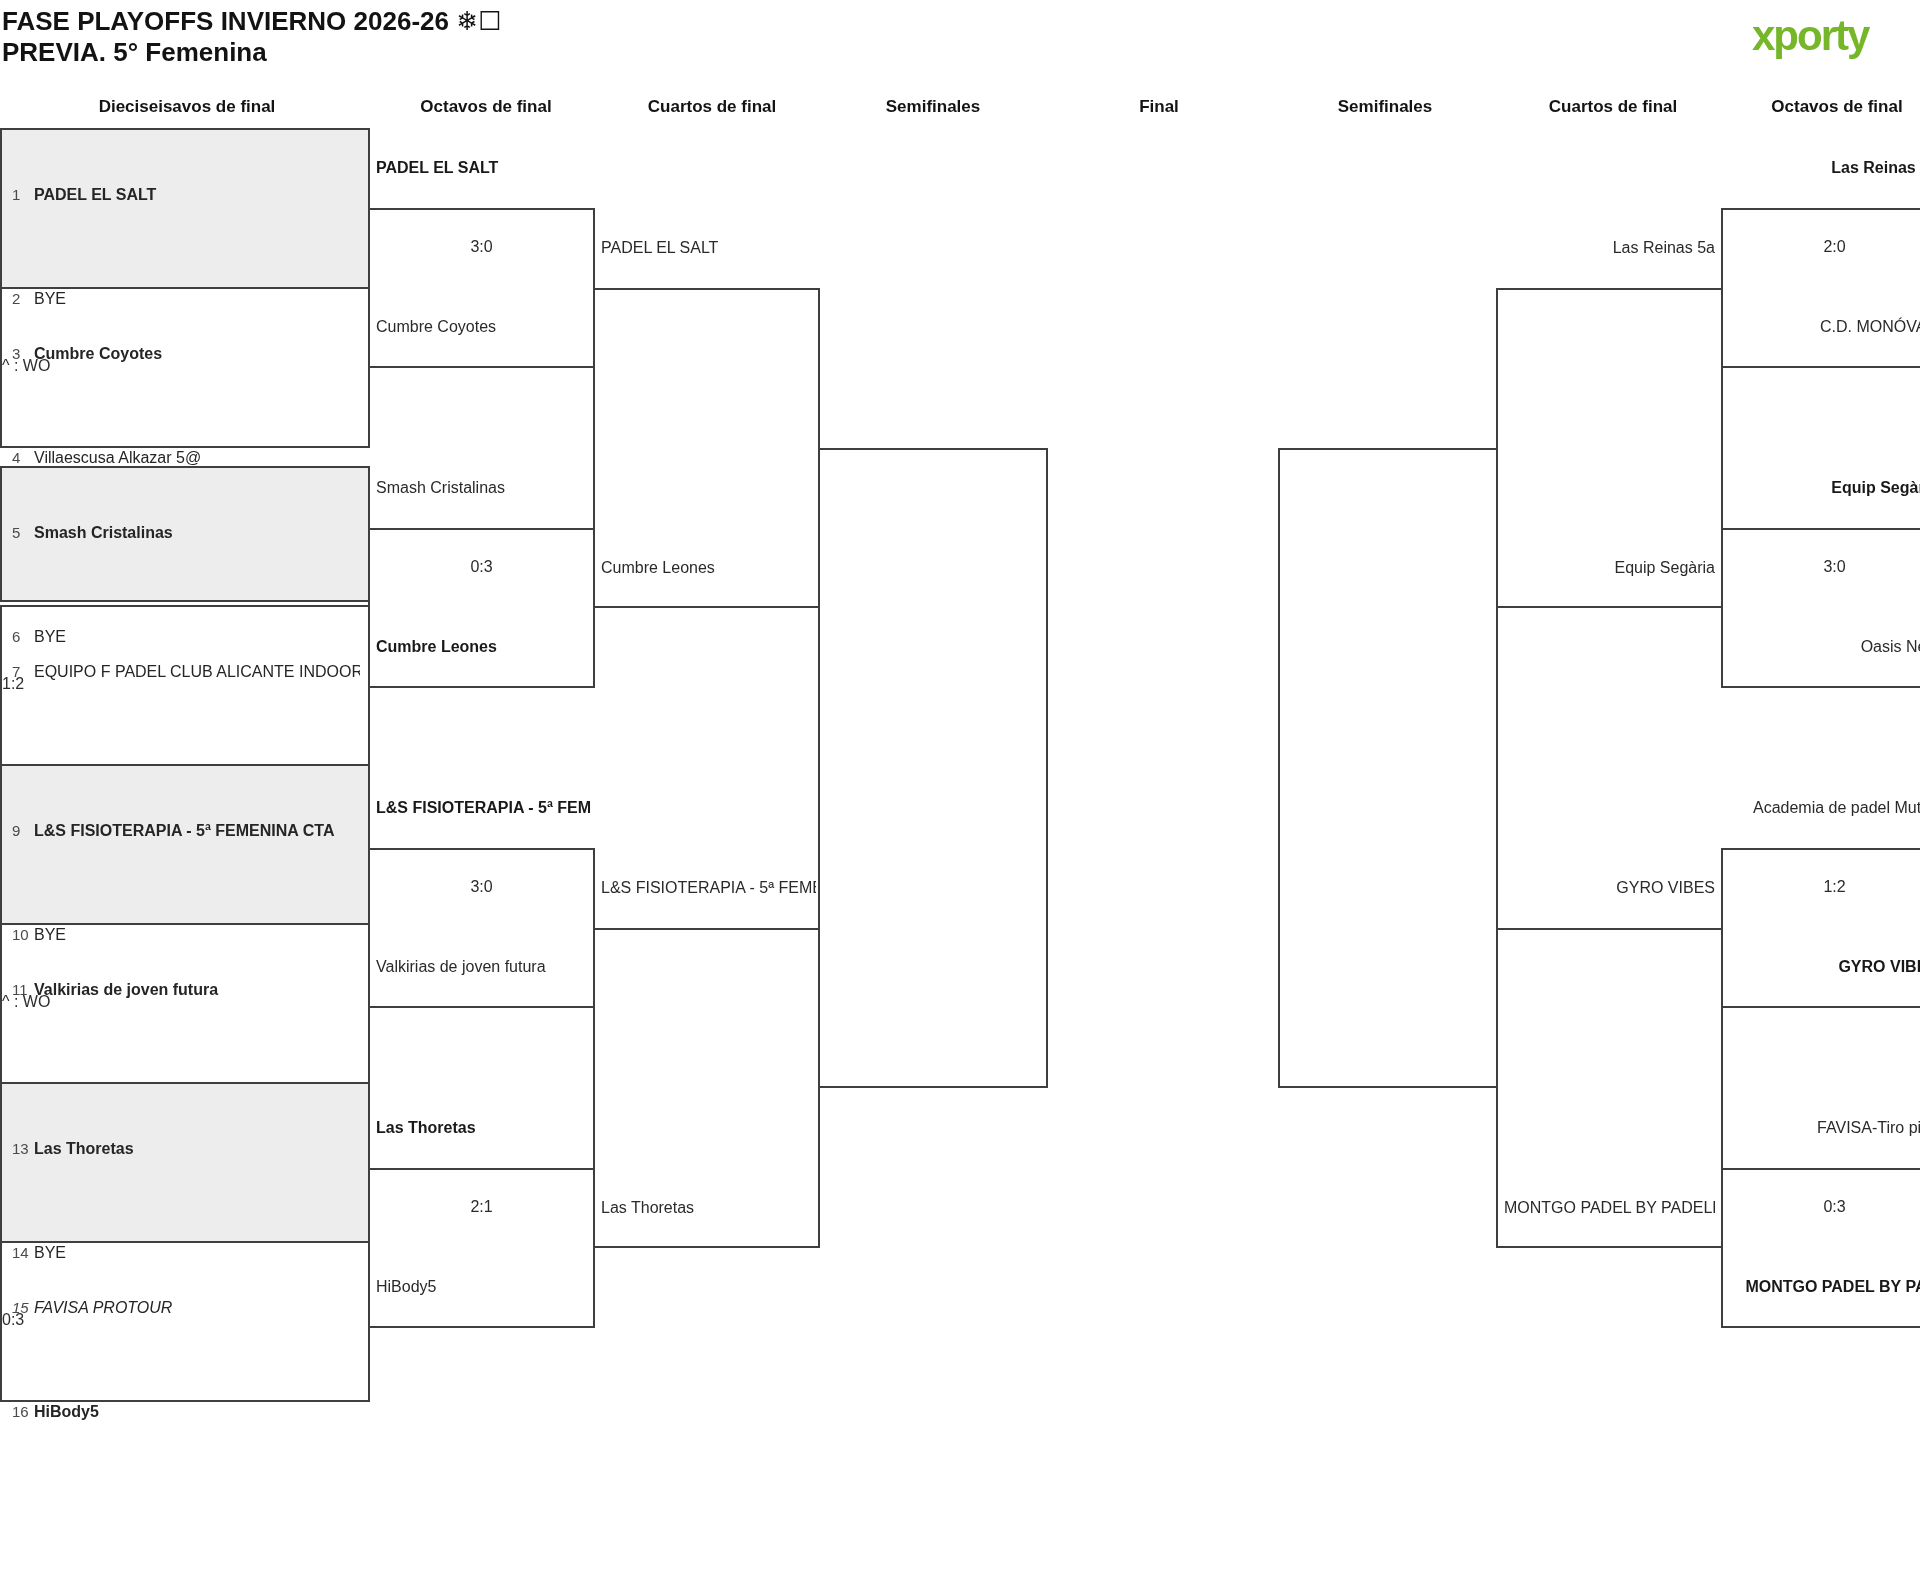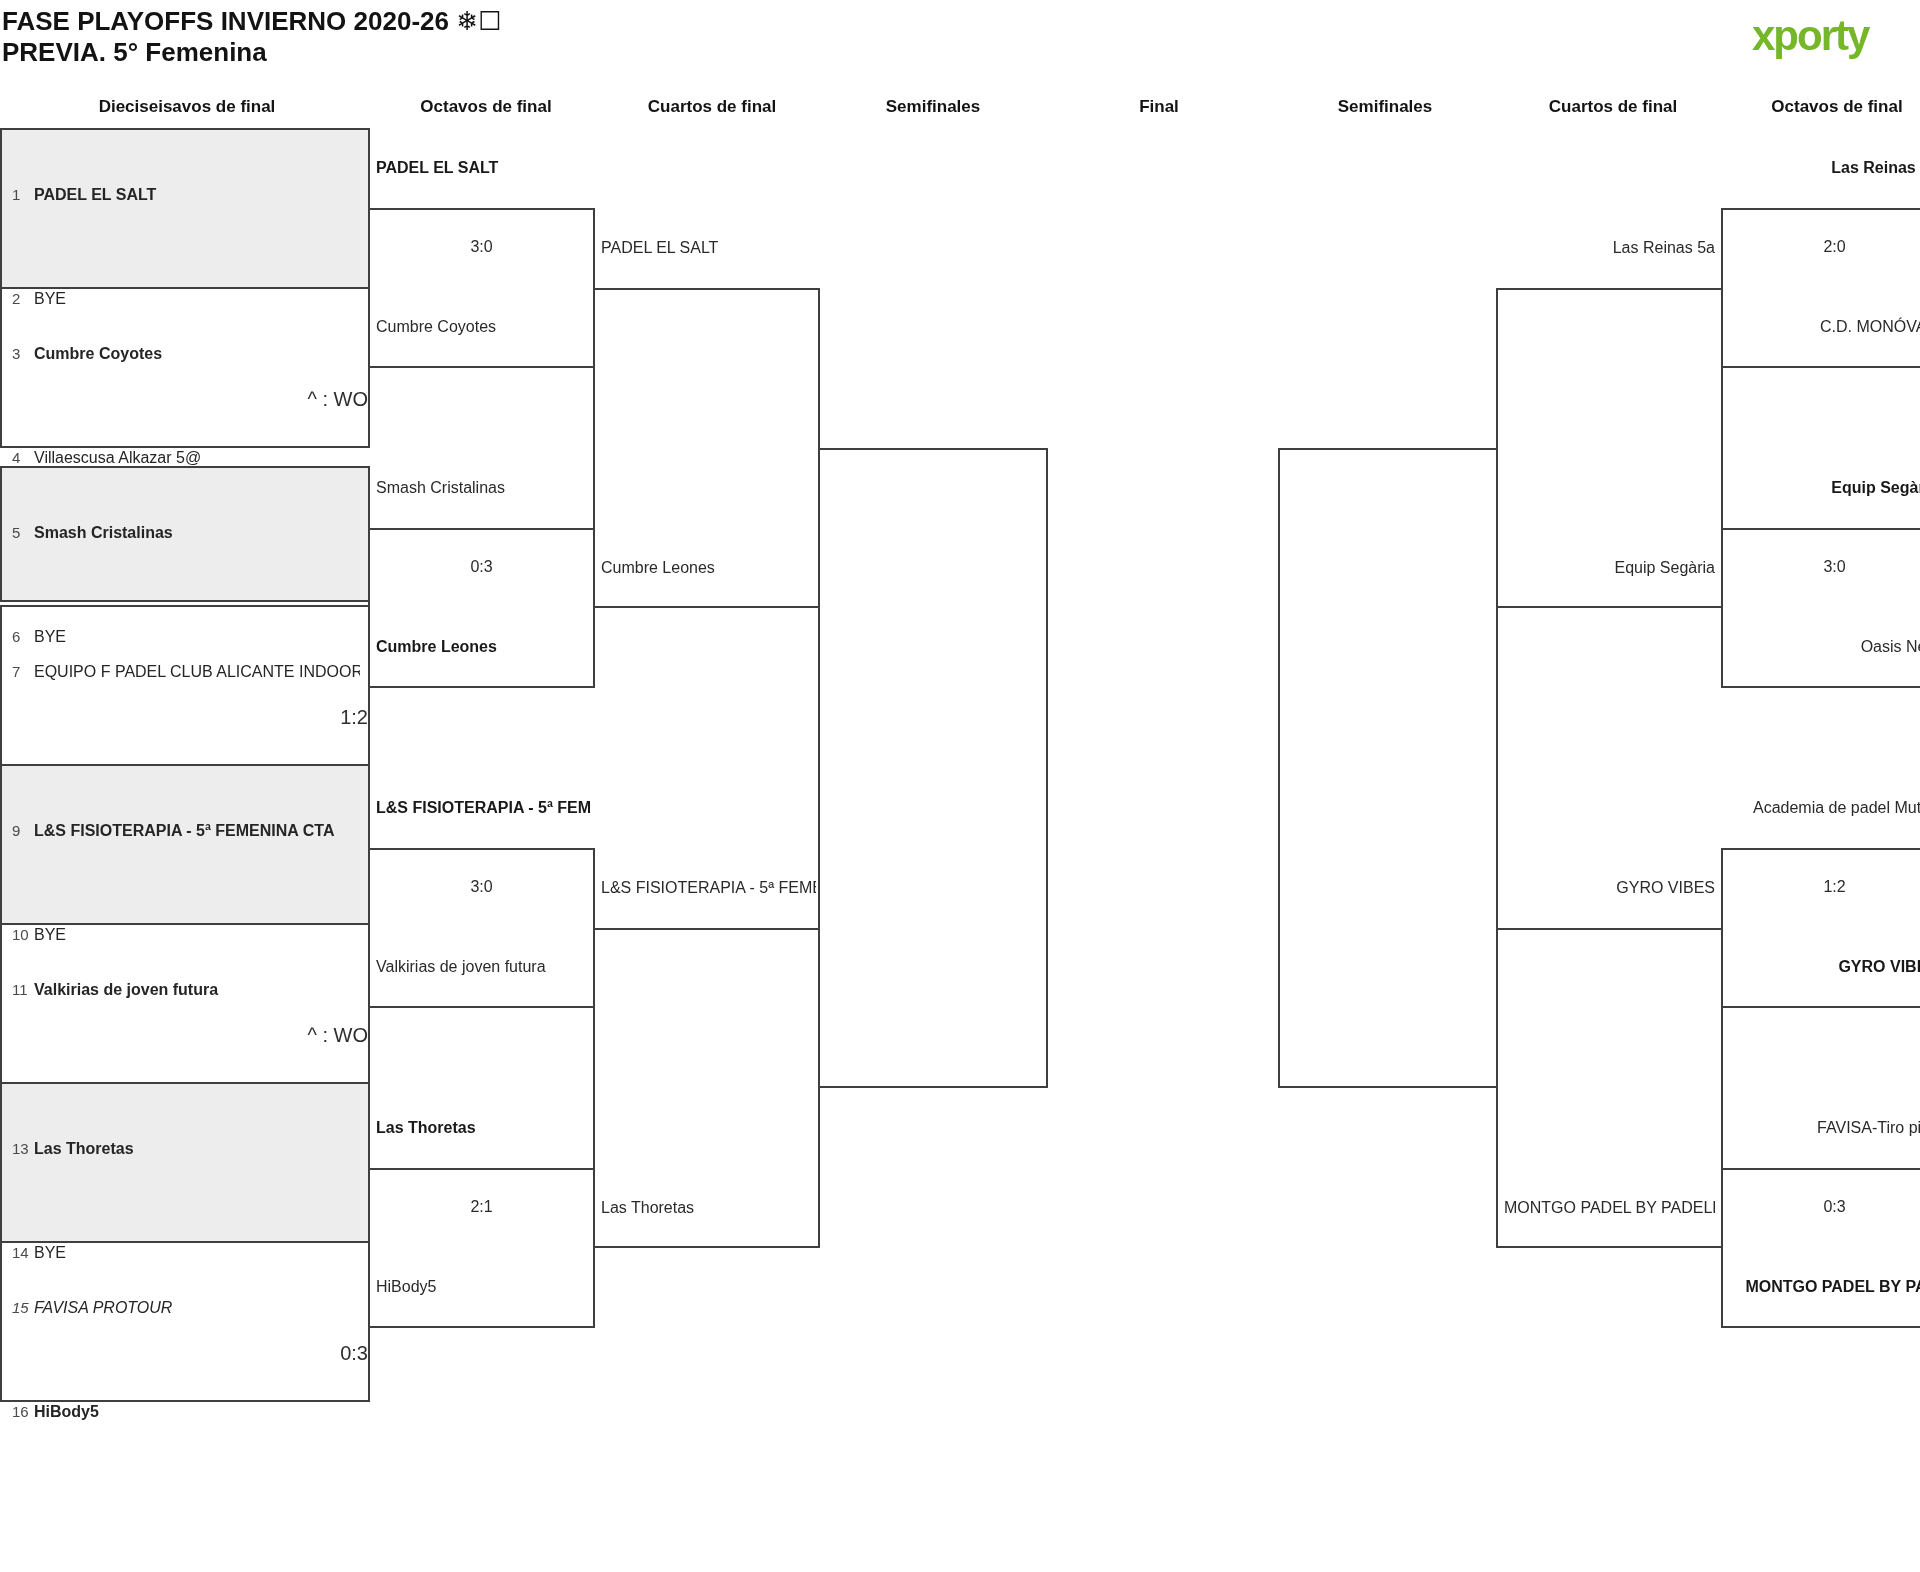--- a/index.html
+++ b/index.html
@@ -16,38 +16,38 @@
 
   
   .rh{position:absolute;top:97px;width:220px;height:20px;line-height:20px;text-align:center;font-size:17px;font-weight:600;color:#141414;white-space:nowrap;}
 
   
   .r32{position:absolute;left:0;width:370px;border:2px solid #3f3f3f;box-sizing:border-box;}
   .r32.gray{background:#ededed;}
   .r32 .entry{position:absolute;left:10px;right:8px;height:20px;line-height:20px;font-size:16px;white-space:nowrap;overflow:hidden;margin-top:40px;}
   .r32 .seed{display:inline-block;min-width:22px;color:#4a4a4a;font-size:15px;}
   .r32 .tname{color:#252525;}
-  .r32 .mid{position:absolute;left:0;width:100%;height:20px;line-height:20px;text-align:right;font-size:20px;color:#2e2e2e;margin-top:33px;}
+  .r32 .mid{position:absolute;left:0;width:100%;height:20px;line-height:20px;text-align:left;font-size:16px;color:#2e2e2e;}
 
   
   .bx{position:absolute;border:2px solid #3f3f3f;box-sizing:border-box;background:transparent;}
 
   
   .lbl{position:absolute;height:20px;line-height:20px;font-size:16px;color:#2a2a2a;white-space:nowrap;overflow:hidden;}
   .lbl.r{text-align:right;}
   .lbl.score{text-align:center;}
   .win{font-weight:700;color:#191919;}
 </style>
 </head>
 <body>
 
 <div id="canvas">
 
   <div class="title">
-    <div class="l1">FASE PLAYOFFS INVIERNO 2020-26 ❄☐</div>
+    <div class="l1">FASE PLAYOFFS INVIERNO 2026-26 ❄☐</div>
     <div class="l2">PREVIA. 5° Femenina</div>
   </div>
 
   <div class="logo">
     
     
     
     
     
     

